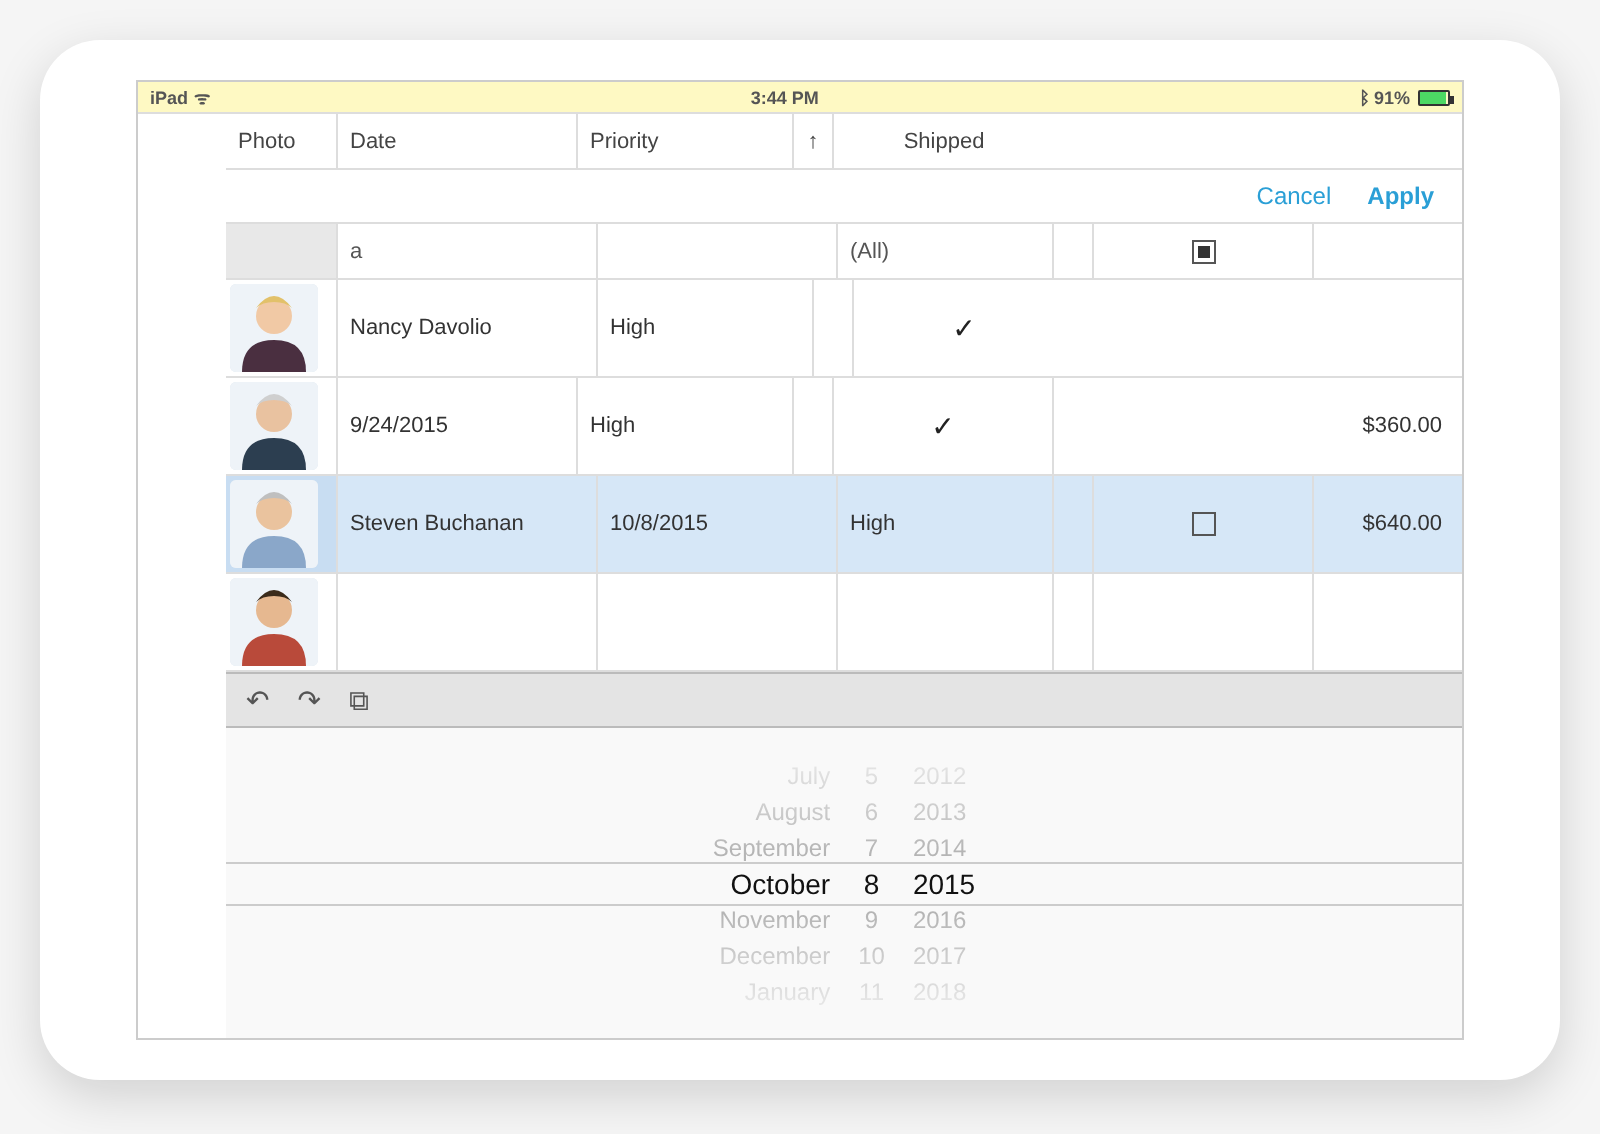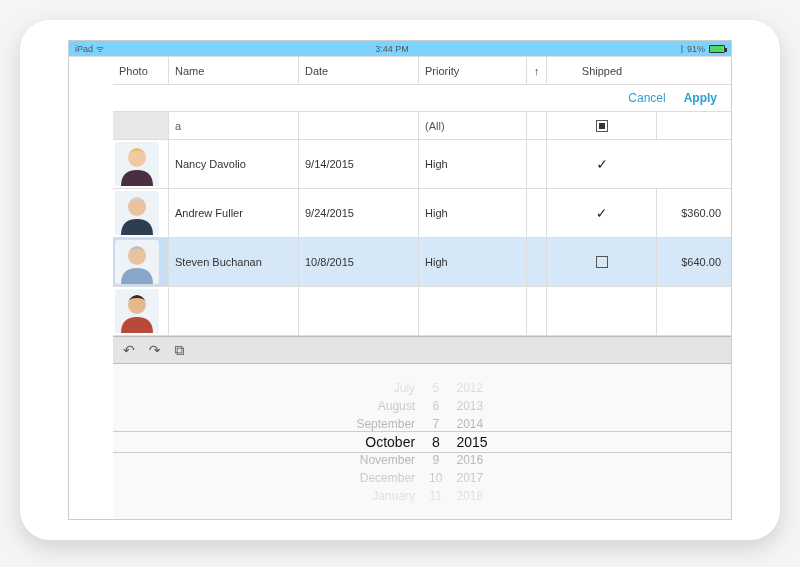--- a/index.html
+++ b/index.html
@@ -25,27 +25,28 @@
   .screen {
     width: 100%; height: 100%;
     background: #fff;
     border: 1px solid #ccc;
     overflow: hidden;
     position: relative;
   }
   
   .status-bar {
     height: 16px;
-    background: #7dd3fc;
+    background: #fef9c3;
     border-bottom: 1px solid #ddd;
     display: flex;
     align-items: center;
     font-size: 9px;
     color: #555;
     padding: 0 6px;
+    font-weight: bold;
   }
   .status-left { flex: 0 0 auto; display:flex; align-items:center; gap:3px;}
   .status-center { flex: 1; text-align: center; }
   .status-right { flex: 0 0 auto; display:flex; align-items:center; gap:2px;}
   .wifi { font-size: 9px; }
   .battery-box {
     display:inline-block; width:16px; height:8px;
     border:1px solid #333; border-radius:1px; position:relative; margin-left:2px;
   }
   .battery-box::after{
@@ -172,21 +173,20 @@
         <span class="battery-box">
             <span class="battery-fill"></span>
           </span>
       </div>
     </div>
 
     <div class="grid">
 
       <div class="row header-row">
         <div class="cell col-photo">Photo</div>
-        <div class="cell col-name">Name</div>
         <div class="cell col-date">Date</div>
         <div class="cell col-priority">Priority</div>
         <div class="cell col-sort">↑</div>
         <div class="cell col-shipped">Shipped</div>
       </div>
 
       <div class="action-row">
         <span class="btn-cancel">Cancel</span>
         <span class="btn-apply">Apply</span>
       </div>
@@ -209,39 +209,37 @@
               <div class="avatar">
                 <svg viewBox="0 0 44 44">
     <rect width="44" height="44" fill="#eef3f8"></rect>
     <circle cx="22" cy="16" r="9" fill="#f1c9a5"></circle>
     <path d="M13 12 q9 -12 18 0 q-3 -3 -9 -3 q-6 0 -9 3" fill="#e2c16a"></path>
     <path d="M6 44 q0 -16 16 -16 q16 0 16 16 Z" fill="#4a2f40"></path>
   </svg>
               </div>
             </div>
             <div class="cell col-name">Nancy Davolio</div>
-            <div class="cell col-date">9/14/2015</div>
             <div class="cell col-priority">High</div>
             <div class="cell col-sort"></div>
             <div class="cell col-shipped">
               <span class="checkmark">✓</span>
             </div>
           </div>
           <div class="row data-row">
             <div class="cell col-photo">
               <div class="avatar">
                 <svg viewBox="0 0 44 44">
     <rect width="44" height="44" fill="#eef3f8"></rect>
     <circle cx="22" cy="16" r="9" fill="#e9c2a0"></circle>
     <path d="M13 12 q9 -12 18 0 q-3 -3 -9 -3 q-6 0 -9 3" fill="#cfcfcf"></path>
     <path d="M6 44 q0 -16 16 -16 q16 0 16 16 Z" fill="#2c3e50"></path>
   </svg>
               </div>
             </div>
-            <div class="cell col-name">Andrew Fuller</div>
             <div class="cell col-date">9/24/2015</div>
             <div class="cell col-priority">High</div>
             <div class="cell col-sort"></div>
             <div class="cell col-shipped">
               <span class="checkmark">✓</span>
             </div>
             <div class="cell col-total">$360.00</div>
           </div>
           <div class="row data-row sel">
             <div class="cell col-photo">

